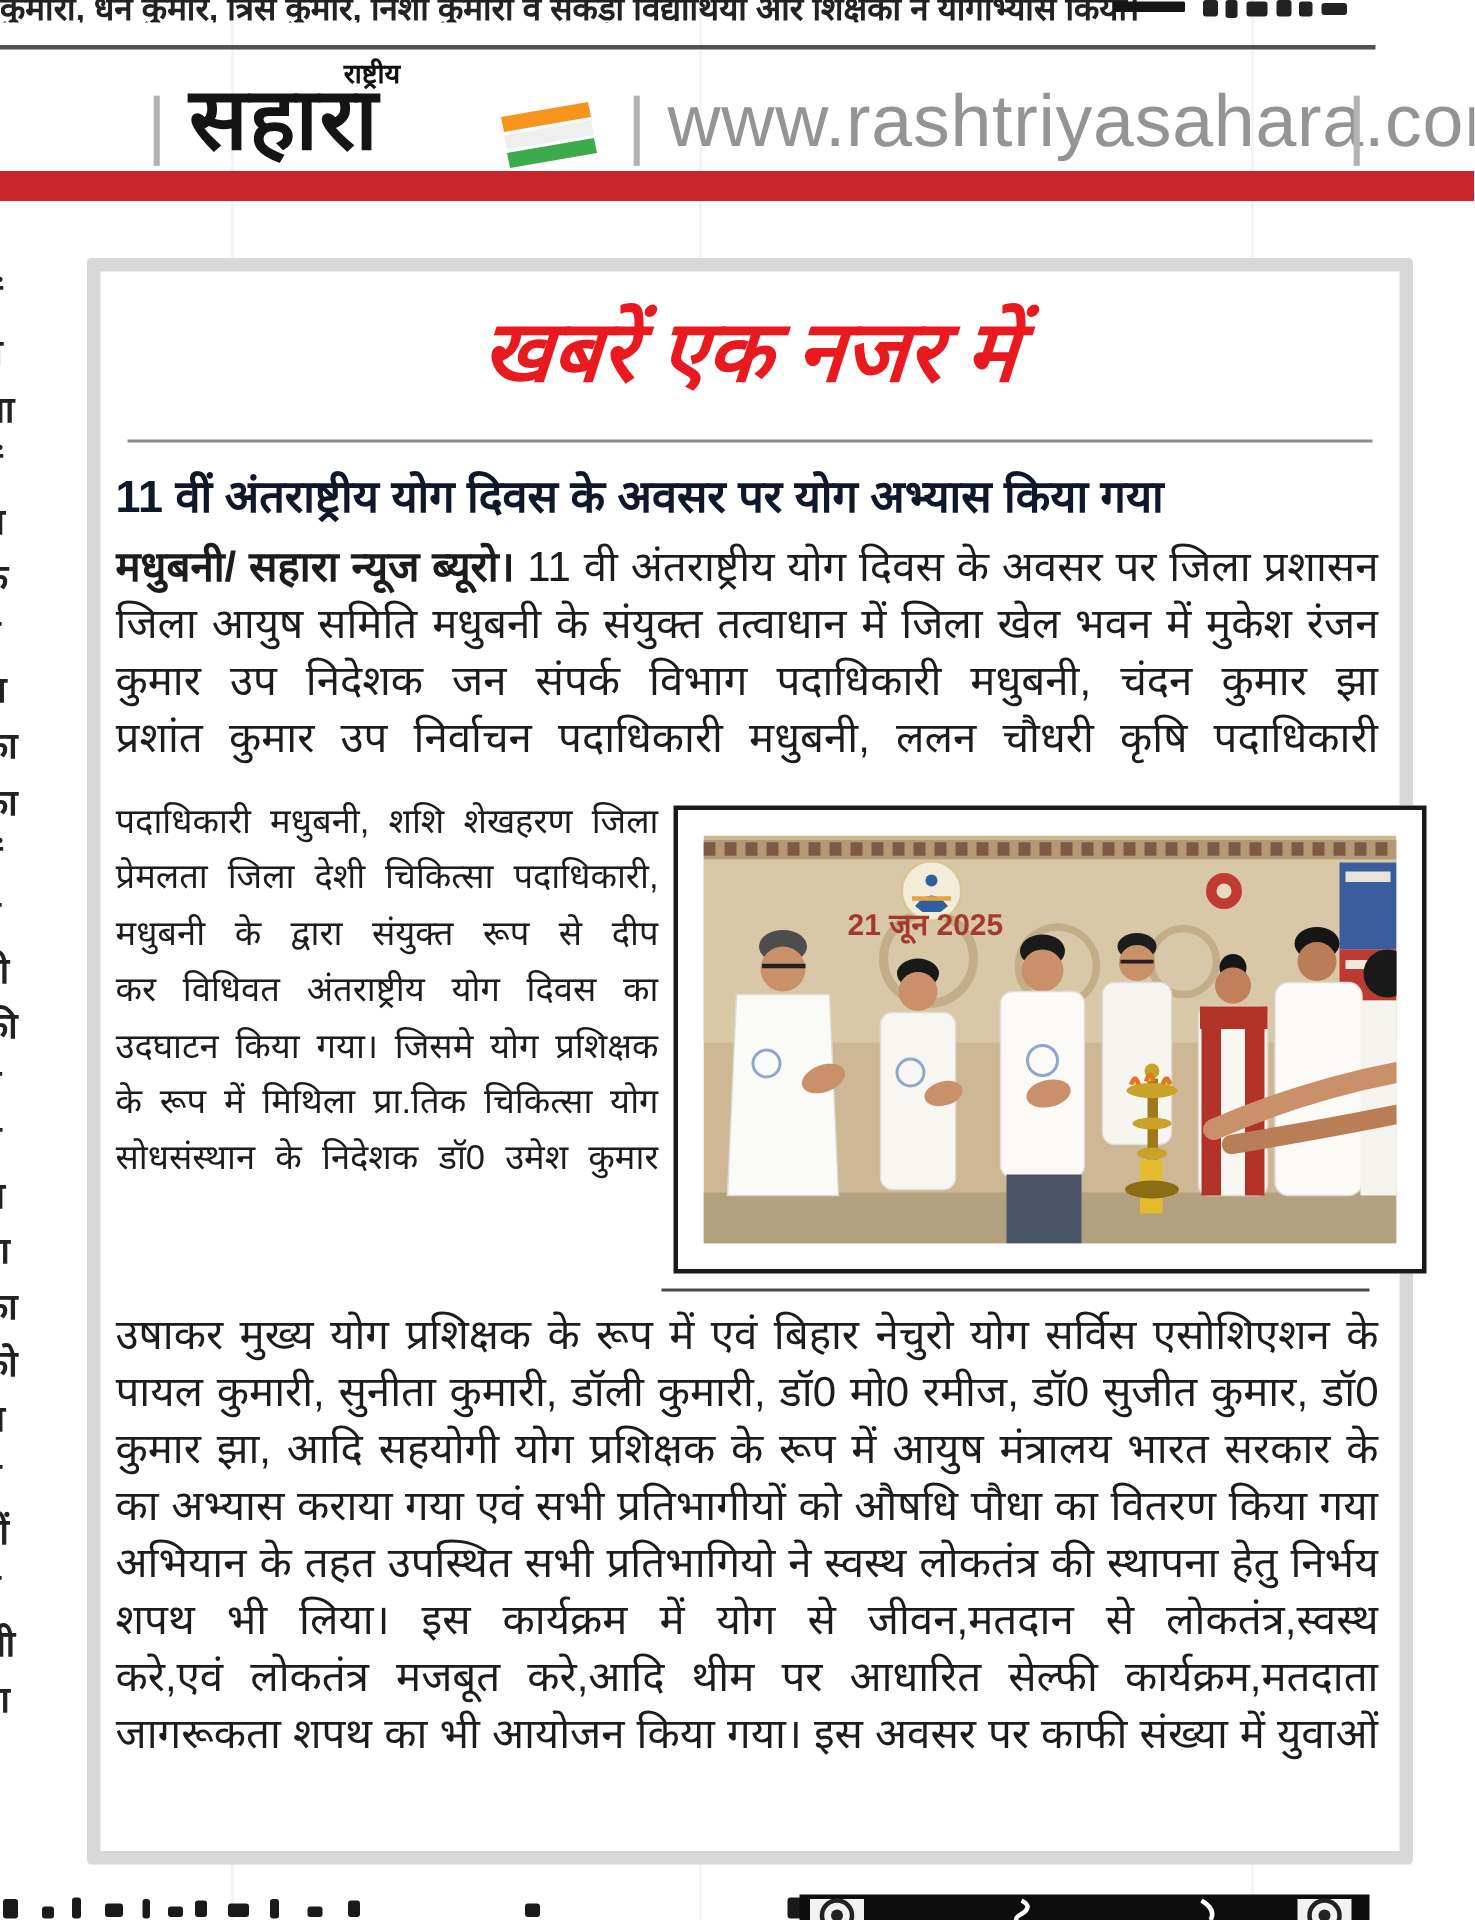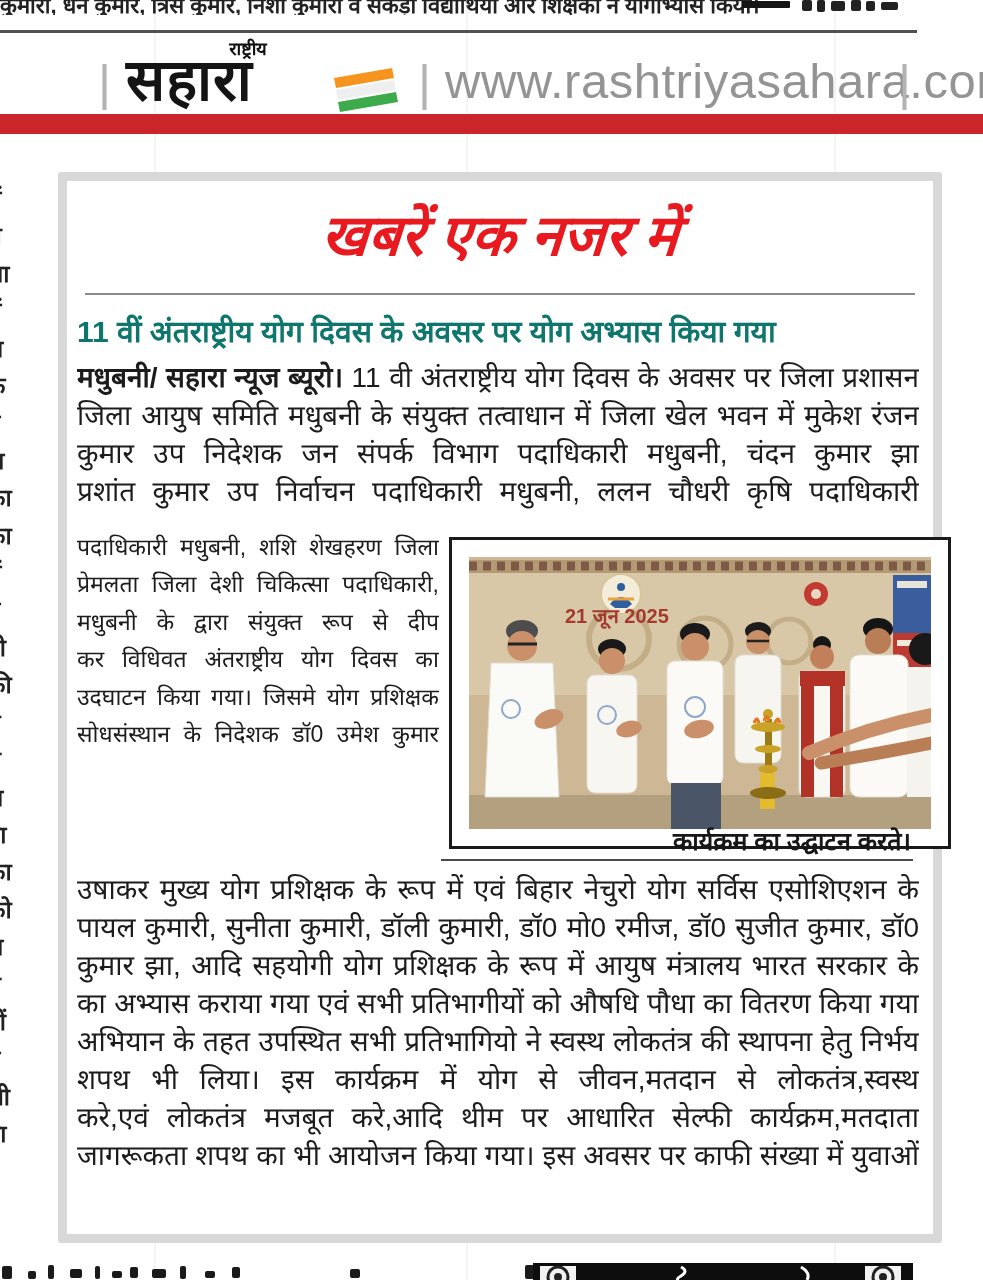--- a/index.html
+++ b/index.html
@@ -23,21 +23,21 @@
   .red-bar{position:absolute;left:0;top:114px;width:983px;height:20px;background:#c9252b;}
   
   .frame{position:absolute;left:58px;top:172px;width:884px;height:1071px;box-sizing:border-box;
          border:9px solid #d8d8d8;border-radius:3px;background:#fff;}
   .frame-inner{position:relative;width:100%;height:100%;}
   .banner-title{position:absolute;left:0;top:12px;width:100%;text-align:center;
     font-size:57px;line-height:84px;font-weight:800;font-style:italic;color:#e8191f;
     transform:skewX(-4deg);}
   .banner-rule{position:absolute;left:18px;top:112px;width:830px;height:2px;background:#8b8b8b;}
   .article{position:absolute;left:10px;top:128px;width:842px;}
-  .headline{font-size:30px;line-height:42px;font-weight:700;color:#0f766e;margin:2px 0 6px 0;white-space:nowrap;overflow:hidden;}
+  .headline{font-size:30px;line-height:42px;font-weight:700;color:#0f172a;margin:2px 0 6px 0;white-space:nowrap;overflow:hidden;}
   .para .tline{display:block;height:38px;line-height:38px;font-size:28px;
     text-align:justify;text-align-last:justify;overflow:hidden;}
   .para.last-left .tline:last-child{text-align-last:left;}
   .two-col{position:relative;height:360px;}
   .leftcol{position:absolute;left:0;top:18px;width:362px;}
   .leftcol .tline{display:block;height:37.4px;line-height:37.4px;font-size:23px;
     text-align:justify;text-align-last:justify;overflow:hidden;}
   .photo{position:absolute;left:372px;top:26px;width:462px;height:272px;background:#fff;
     border:3px solid #1a1a1a;padding:17px;}
   .photo svg{display:block;}
@@ -107,20 +107,21 @@
             </div>
         </div>
 
         <div class="two-col">
           <div class="leftcol">
               <div class="tline">पदाधिकारी मधुबनी, शशि शेखहरण जिला</div>
               <div class="tline">प्रेमलता जिला देशी चिकित्सा पदाधिकारी,</div>
               <div class="tline">मधुबनी के द्वारा संयुक्त रूप से दीप प्रज्वलीत</div>
               <div class="tline">कर विधिवत अंतराष्ट्रीय योग दिवस का</div>
               <div class="tline">उदघाटन किया गया। जिसमे योग प्रशिक्षक</div>
+              <div class="tline">के रूप में मिथिला प्रा.तिक चिकित्सा योग</div>
               <div class="tline">सोधसंस्थान के निदेशक डॉ0 उमेश कुमार</div>
             </div>
 
           <div class="photo">
             <svg width="462" height="272" viewBox="0 0 462 272">
               <rect width="462" height="272" fill="#cdb795"></rect>
               <rect x="0" y="3" width="462" height="13" fill="#b49a74"></rect>
               <line x1="0" y1="9" x2="462" y2="9" stroke="#7c5a46" stroke-width="9" stroke-dasharray="8 6"></line>
               <rect x="0" y="16" width="462" height="122" fill="#d9c8a8"></rect>
               <circle cx="150" cy="82" r="30" fill="none" stroke="#c3ae87" stroke-width="6"></circle>
@@ -207,21 +208,20 @@
                 <ellipse cx="299" cy="170" rx="17" ry="5" fill="#c9a227"></ellipse>
                 <ellipse cx="299" cy="192" rx="13" ry="4" fill="#c9a227"></ellipse>
                 <ellipse cx="299" cy="212" rx="10" ry="4" fill="#c9a227"></ellipse>
                 <path d="M285,166 q3,-8 5,0 M295,164 q3,-9 5,0 M306,166 q3,-8 5,0" stroke="#e07820" stroke-width="3" fill="#f0c040"></path>
                 <rect x="291" y="216" width="15" height="36" fill="#e2bb2e"></rect>
                 <ellipse cx="299" cy="236" rx="18" ry="6" fill="#8a6d14"></ellipse>
               </g>
             </svg>
           </div>
 
-          <div class="caption">कार्यक्रम का उद्घाटन करते।</div>
           <div class="caption-rule"></div>
         </div>
 
         <div class="para last-left">
             <div class="tline">उषाकर मुख्य योग प्रशिक्षक के रूप में एवं बिहार नेचुरो योग सर्विस एसोशिएशन के सदस्य श्रीमति इना देवी</div>
             <div class="tline">पायल कुमारी, सुनीता कुमारी, डॉली कुमारी, डॉ0 मो0 रमीज, डॉ0 सुजीत कुमार, डॉ0 आदिल नजीरी, हेमन्त</div>
             <div class="tline">कुमार झा, आदि सहयोगी योग प्रशिक्षक के रूप में आयुष मंत्रालय भारत सरकार के निर्देशानुसार योग प्रोटोकॉल</div>
             <div class="tline">का अभ्यास कराया गया एवं सभी प्रतिभागीयों को  औषधि पौधा का वितरण किया गया एवं मतदाता जागरूकता</div>
             <div class="tline">अभियान के तहत उपस्थित सभी प्रतिभागियो ने स्वस्थ लोकतंत्र की स्थापना हेतु निर्भय एवं निश्चित मतदान का</div>
             <div class="tline">शपथ भी लिया। इस कार्यक्रम में योग से जीवन,मतदान से लोकतंत्र,स्वस्थ नागरिक,सजग मतदाता,योग अभ्यास</div>

